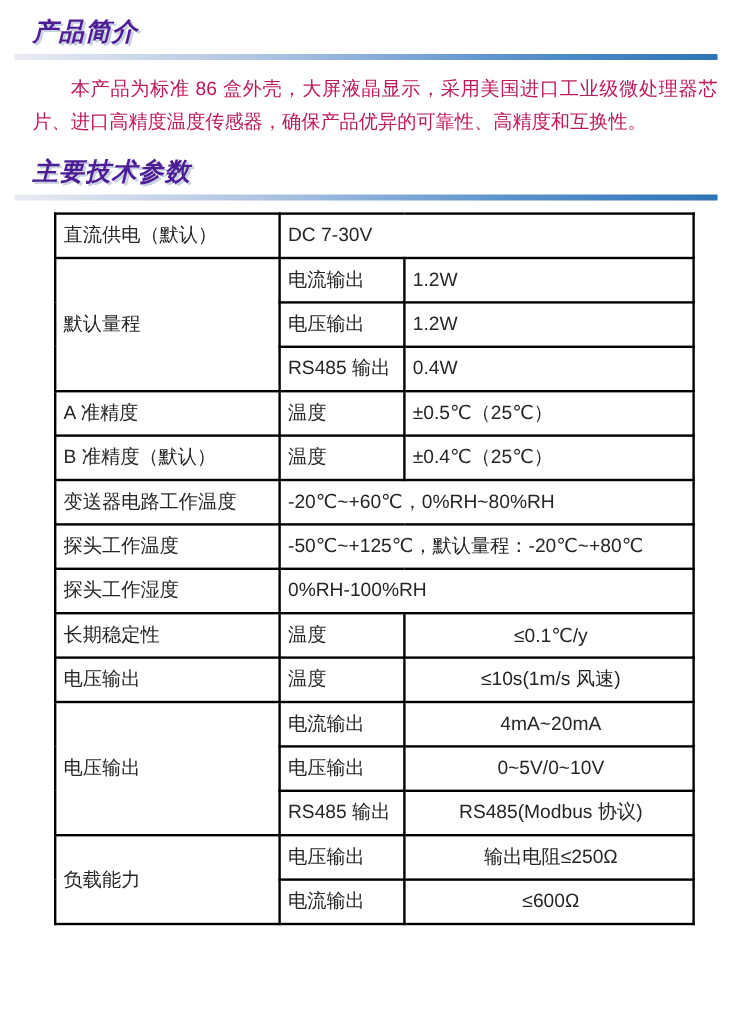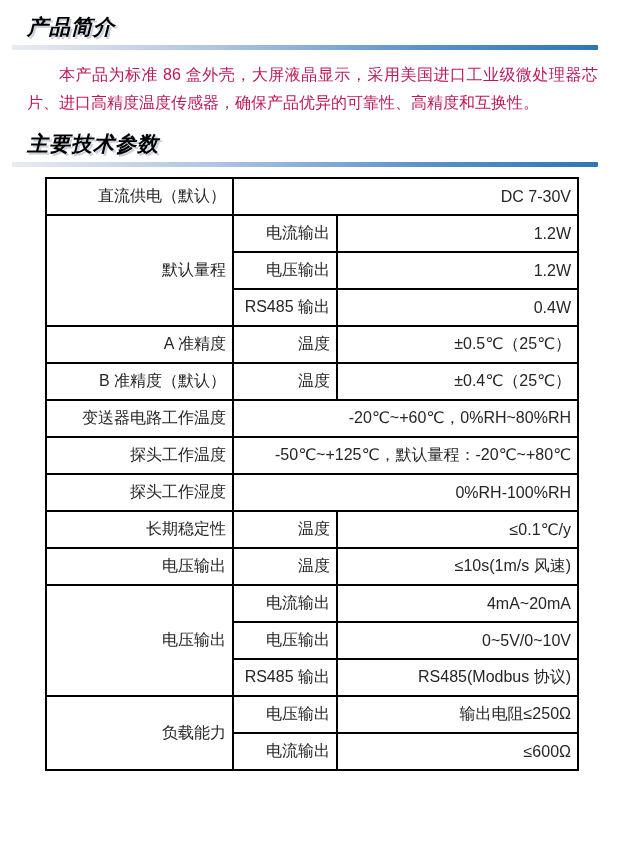--- a/index.html
+++ b/index.html
@@ -15,21 +15,21 @@
     background: #ffffff;
     overflow: hidden;
   }
   .section-title {
     margin: 0 0 0 27px;
     padding-top: 14px;
     font-size: 21px;
     line-height: 26px;
     font-weight: bold;
     font-style: italic;
-    color: #000000;
+    color: #4c1d95;
     letter-spacing: 1px;
     text-shadow: 2px 2px 0 #c9d0de;
   }
   .rule {
     margin-left: 12px;
     margin-top: 5px;
     width: 586px;
     height: 5px;
     background: linear-gradient(to right, #e9ebf2 0%, #aec4e2 35%, #5b92cc 70%, #2e75b6 100%);
     border-radius: 1px;
@@ -51,27 +51,27 @@
     width: 532px;
     border-collapse: collapse;
     table-layout: fixed;
     font-size: 16px;
     color: #262626;
   }
   .spec-table td {
     border: 2px solid #000000;
     height: 33px;
     padding: 1px 6px;
-    text-align: right;
+    text-align: left;
     vertical-align: middle;
     overflow: hidden;
     white-space: nowrap;
   }
   .spec-table td.val-left {
-    text-align: right;
+    text-align: center;
     padding-left: 9px;
   }
 </style>
 </head>
 <body>
 
 <div class="page">
 
   <h2 class="section-title">产品简介</h2>
   <div class="rule"></div>

